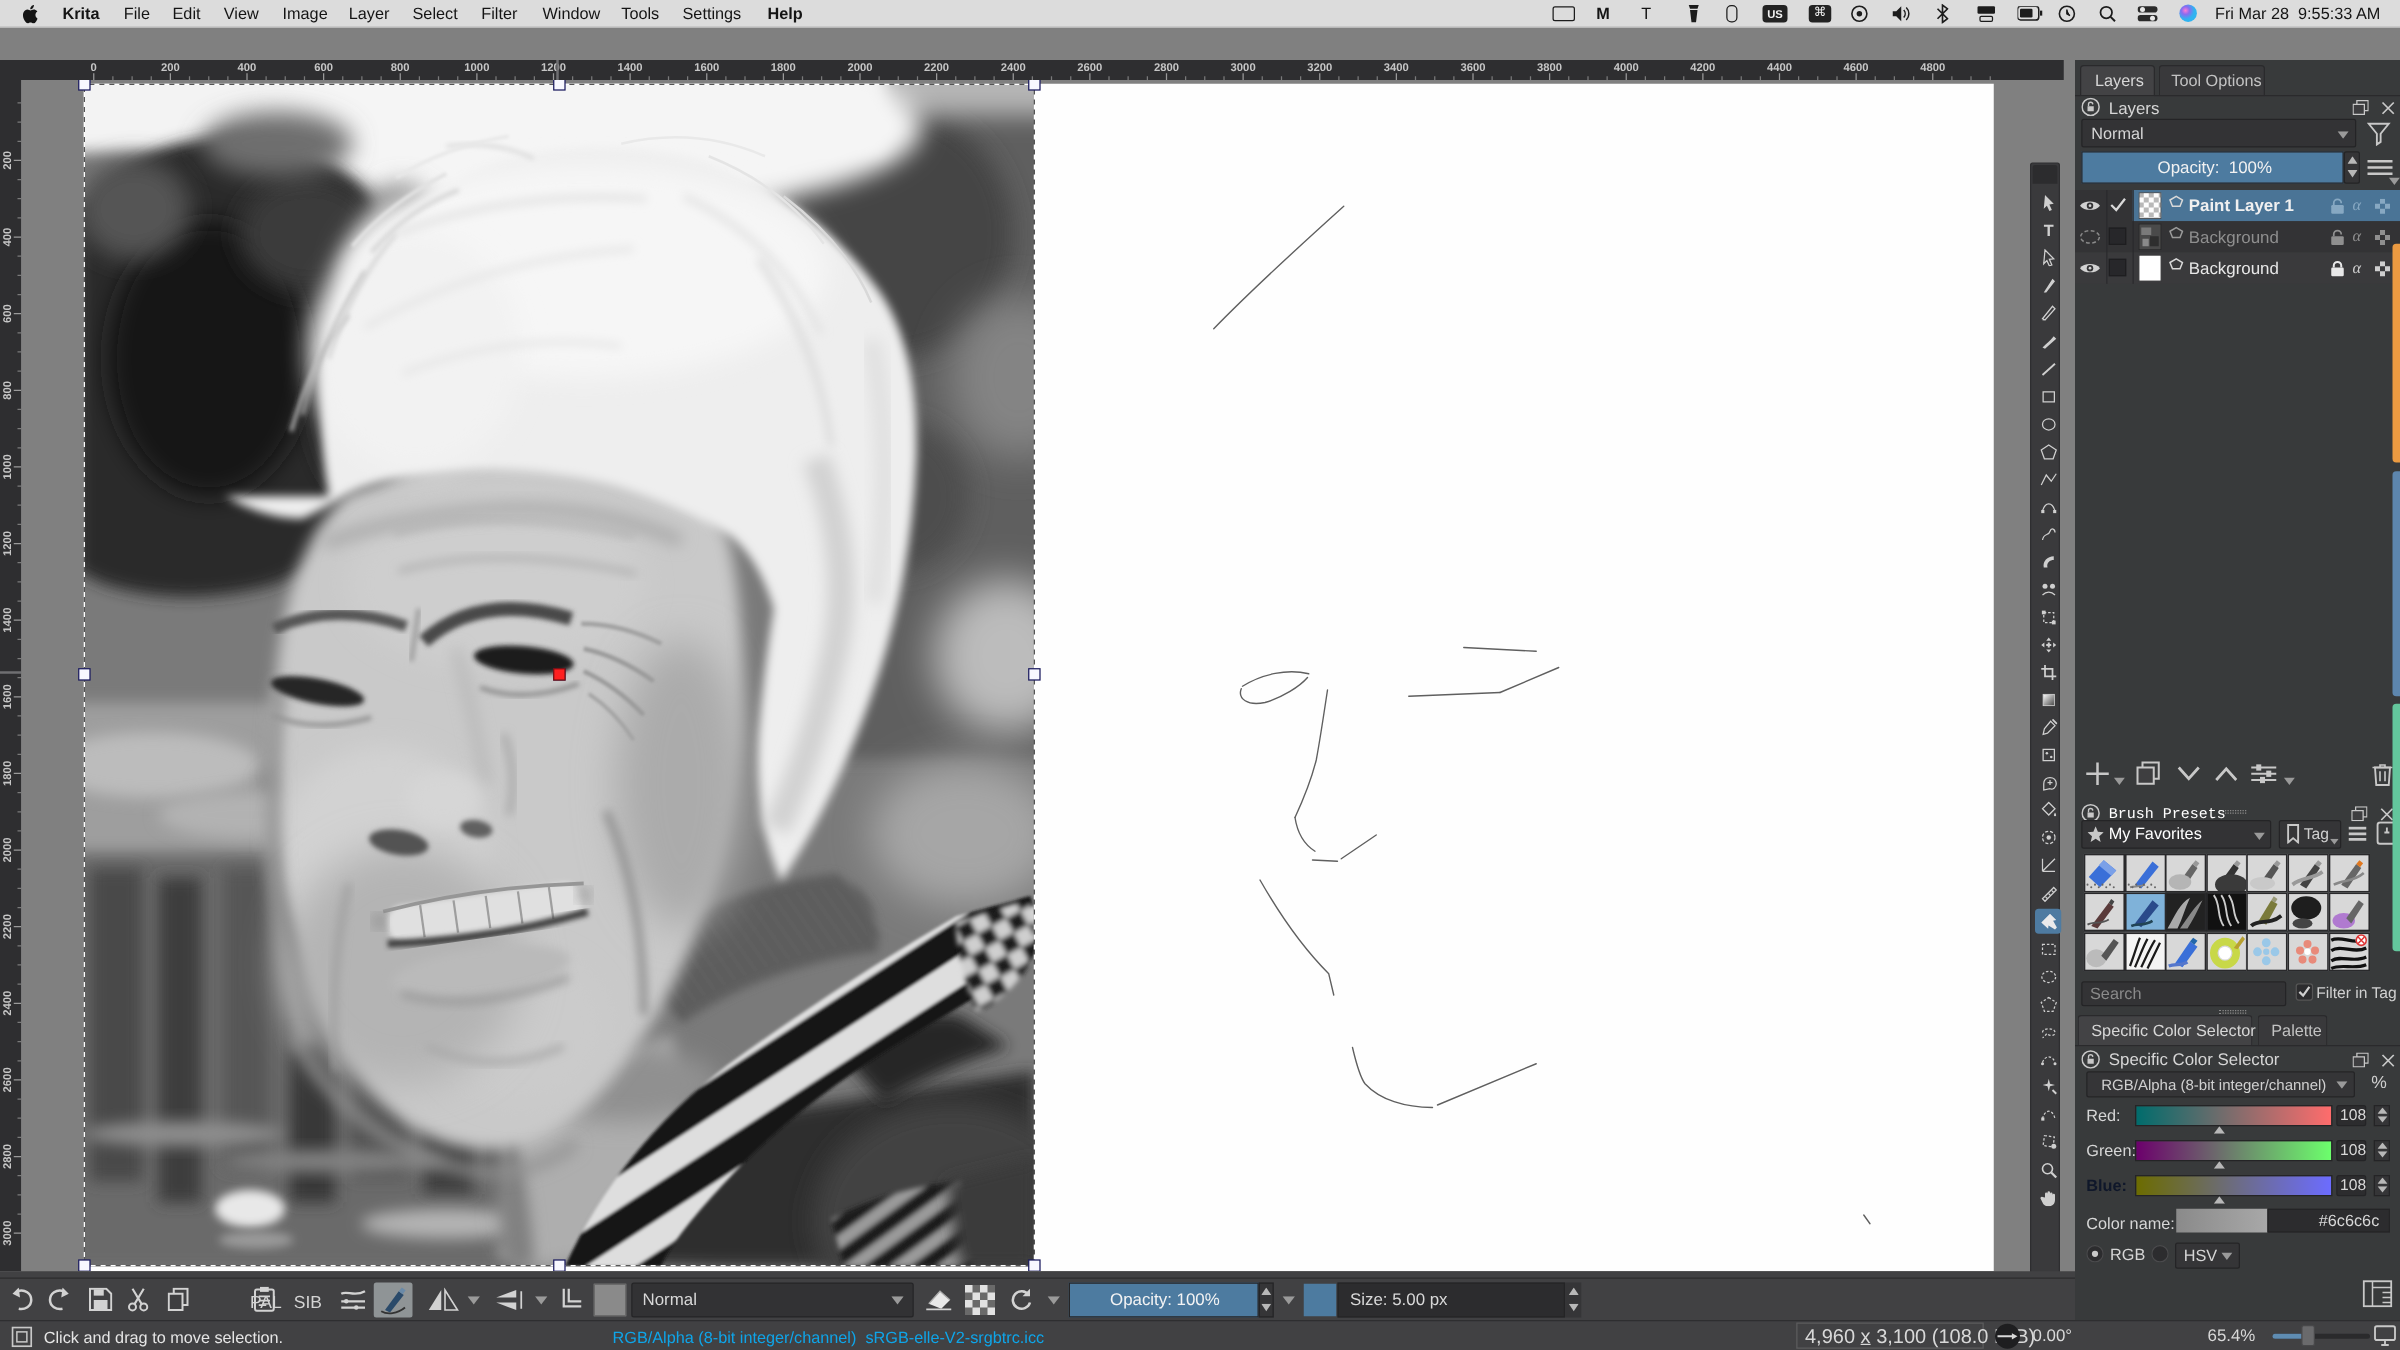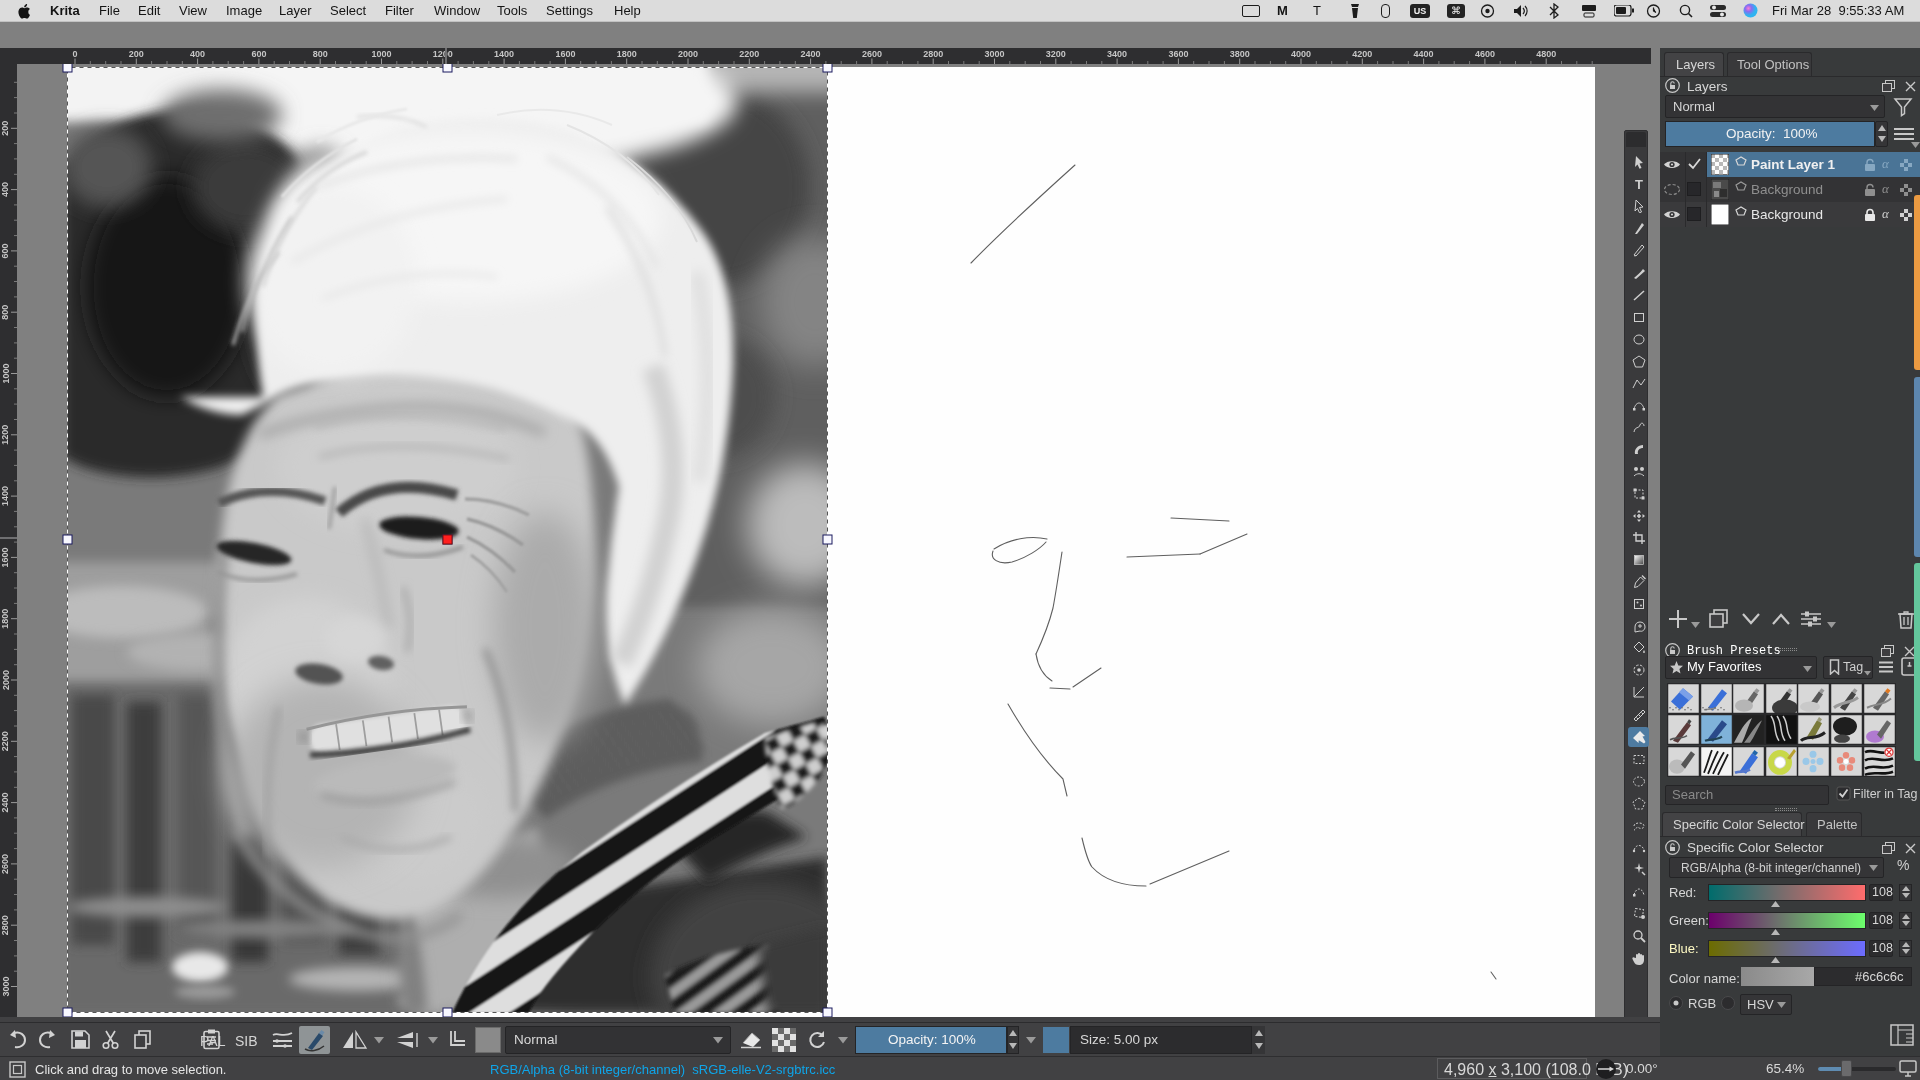--- a/index.html
+++ b/index.html
@@ -35,21 +35,21 @@
       <span class="mi" style="left:99px;font-weight:400">File</span>
       <span class="mi" style="left:138px;font-weight:400">Edit</span>
       <span class="mi" style="left:179px;font-weight:400">View</span>
       <span class="mi" style="left:226px;font-weight:400">Image</span>
       <span class="mi" style="left:279px;font-weight:400">Layer</span>
       <span class="mi" style="left:330px;font-weight:400">Select</span>
       <span class="mi" style="left:385px;font-weight:400">Filter</span>
       <span class="mi" style="left:434px;font-weight:400">Window</span>
       <span class="mi" style="left:497px;font-weight:400">Tools</span>
       <span class="mi" style="left:546px;font-weight:400">Settings</span>
-      <span class="mi" style="left:614px;font-weight:400">Help</span>
+      <span class="mi" style="left:614px;font-weight:700">Help</span>
       <div class="abs" style="left:1242px;top:5px;width:18px;height:12px;border:1.5px solid #1c1c1c;border-radius:2px"></div>
       <span class="abs" style="left:1277px;top:3px;font-weight:bold;font-size:13px">M</span>
       <span class="abs" style="left:1313px;top:3px;font-size:13px">T</span>
       <svg class="abs" style="left:1349px;top:4px" width="12" height="14">
         <path fill="#1c1c1c" d="M2 0h8l-1 3H3zM3 4h6l-1.2 10H4.2z"></path>
       </svg>
       <div class="abs" style="left:1381px;top:4px;width:9px;height:14px;border:1.5px solid #1c1c1c;border-radius:4px"></div>
       <div class="abs" style="left:1410px;top:4px;width:20px;height:14px;background:#232323;border-radius:3px;color:#f2f2f2;font-size:9px;font-weight:bold;text-align:center;line-height:14px">US</div>
       <div class="abs" style="left:1447px;top:4px;width:18px;height:14px;background:#232323;border-radius:3px;color:#f2f2f2;font-size:10px;text-align:center;line-height:14px">⌘</div>
       <svg class="abs" style="left:1480px;top:4px" width="15" height="14">
@@ -1106,21 +1106,21 @@
       </svg>
       <div class="abs" style="left:218px;top:864px;width:24px;height:17px;background:#2c2c2e;border:1px solid #242426;border-radius:2px;"></div>
       <span class="abs" style="left:221px;top:865px;font-size:12.5px;color:#d8d8d8;font-weight:400;white-space:nowrap;">108</span>
       <div class="abs" style="left:248px;top:864px;width:13px;height:17px;background:#353537;border:1px solid #242426"></div>
       <svg class="abs" style="left:250.5px;top:866px;" width="8" height="6">
         <path d="M0 5 L8 5 L4 0 Z" fill="#b8b8b8"></path>
       </svg>
       <svg class="abs" style="left:250.5px;top:873px;" width="8" height="6">
         <path d="M0 0 L8 0 L4 5 Z" fill="#b8b8b8"></path>
       </svg>
-      <span class="abs" style="left:18px;top:893px;font-size:13px;color:#fef9c3;font-weight:400;white-space:nowrap;">Blue:</span>
+      <span class="abs" style="left:18px;top:893px;font-size:13px;color:#0f172a;font-weight:700;white-space:nowrap;">Blue:</span>
       <div class="abs" style="left:57px;top:892px;width:158px;height:17px;background:linear-gradient(90deg,#6c6c00,#6c6c6c 42%,#6c6cff);border:1px solid #242426"></div>
       <svg class="abs" style="left:120px;top:909px;" width="9" height="6">
         <path d="M0 6 L9 6 L4.5 0 Z" fill="#b8b8b8"></path>
       </svg>
       <div class="abs" style="left:218px;top:892px;width:24px;height:17px;background:#2c2c2e;border:1px solid #242426;border-radius:2px;"></div>
       <span class="abs" style="left:221px;top:893px;font-size:12.5px;color:#d8d8d8;font-weight:400;white-space:nowrap;">108</span>
       <div class="abs" style="left:248px;top:892px;width:13px;height:17px;background:#353537;border:1px solid #242426"></div>
       <svg class="abs" style="left:250.5px;top:894px;" width="8" height="6">
         <path d="M0 5 L8 5 L4 0 Z" fill="#b8b8b8"></path>
       </svg>

